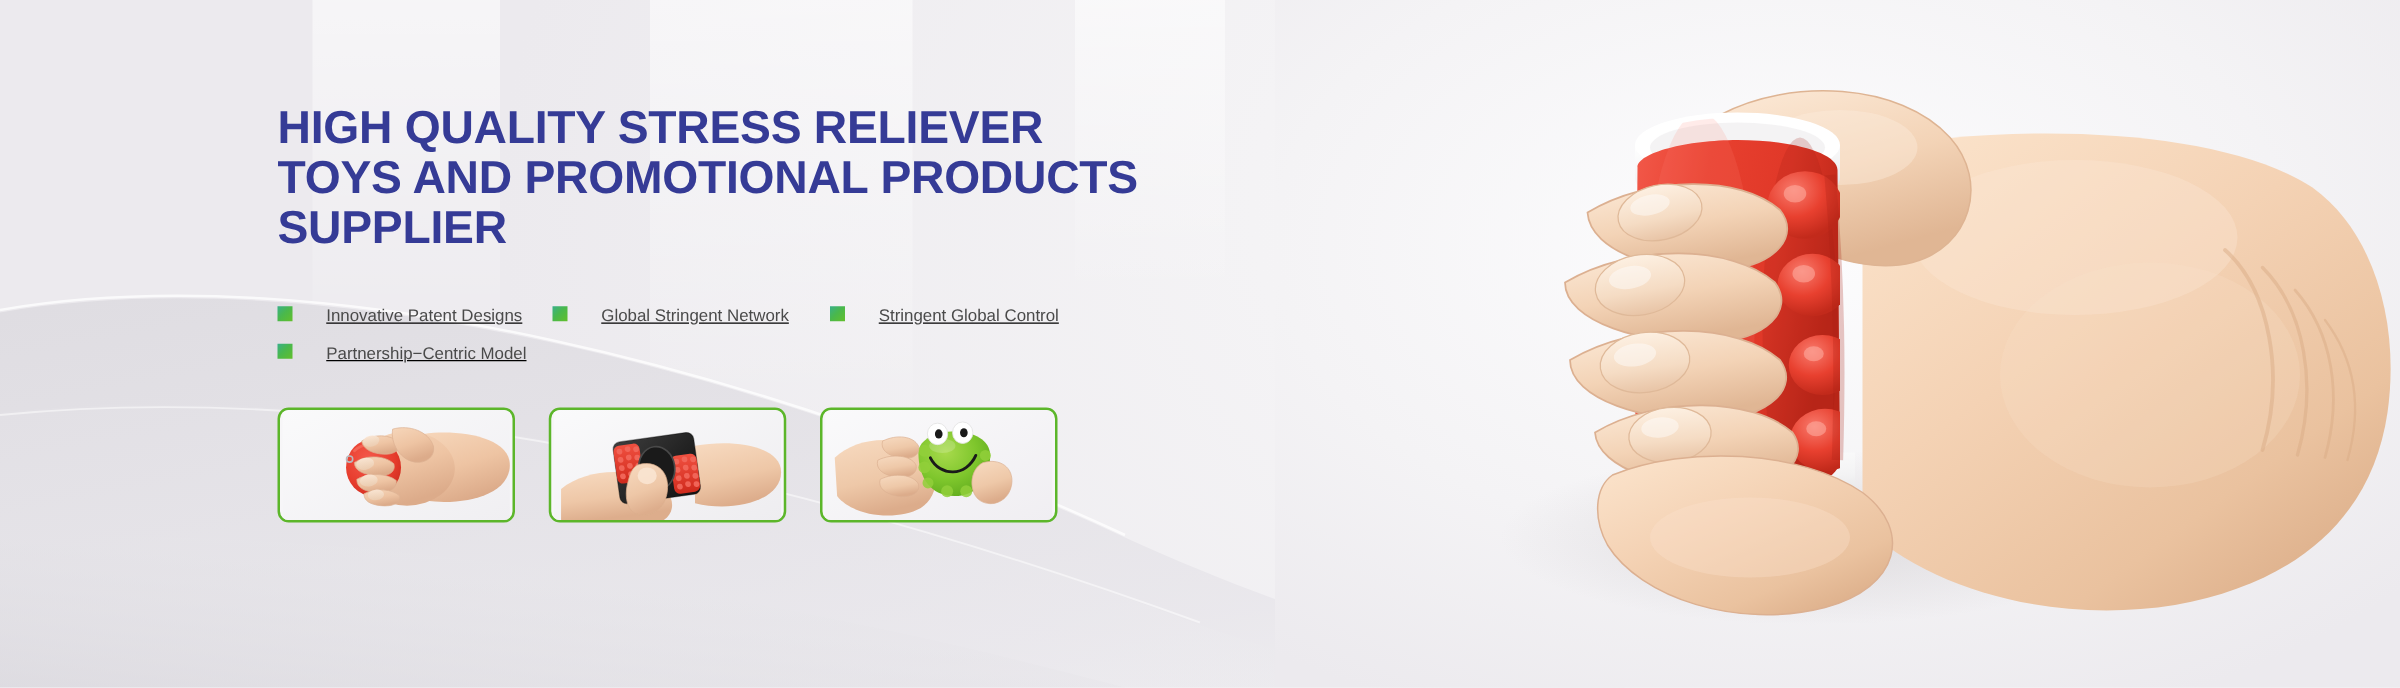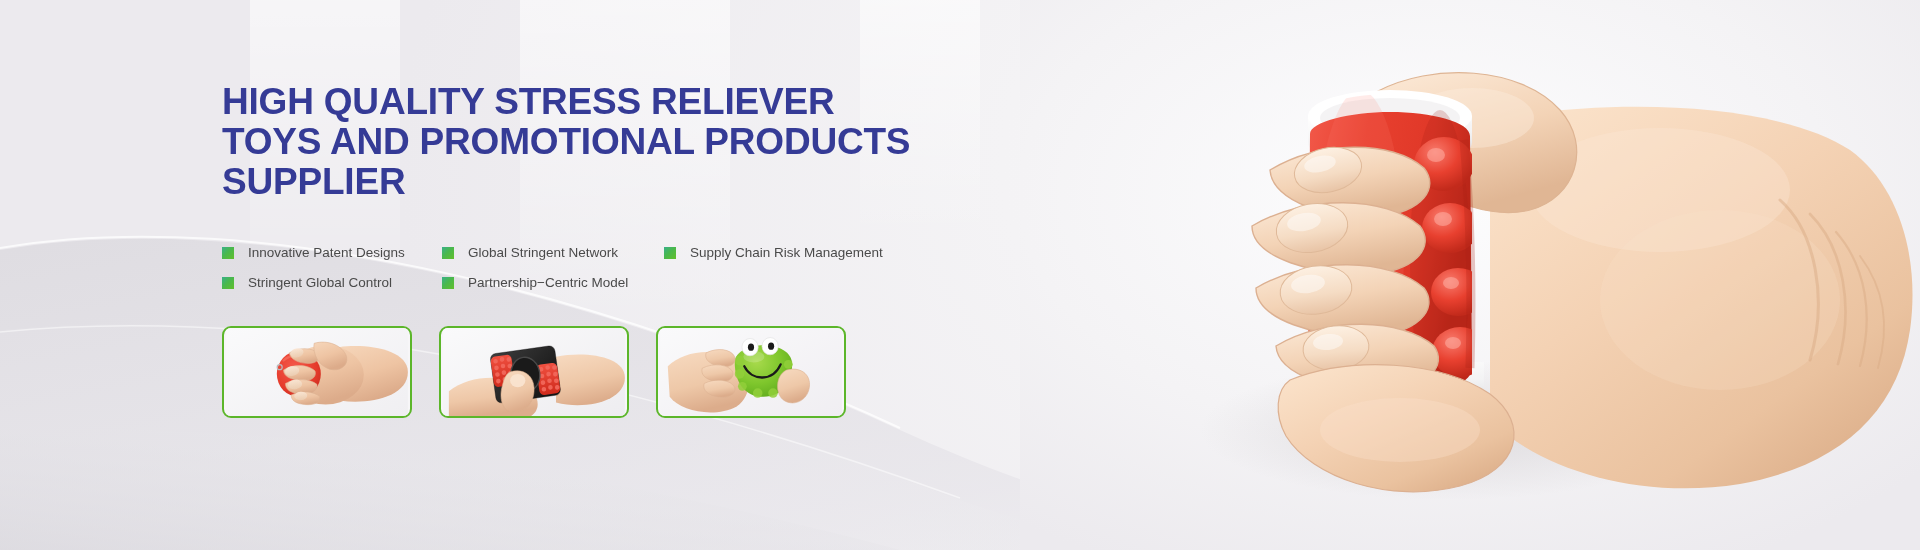--- a/index.html
+++ b/index.html
@@ -71,23 +71,24 @@
     margin-top: 36px;
     display: grid;
     grid-template-columns: 220px 222px auto;
     grid-auto-rows: 30px;
     row-gap: 0px;
     align-items: center;
   }
 
   .feature {
     display: flex;
-    align-items: center;
-    gap: 14px;
+    align-items: flex-start;
+    gap: 27px;
     white-space: nowrap;
+    text-decoration: underline;
   }
 
   .feature-marker {
     width: 12px;
     height: 12px;
     flex: 0 0 12px;
     background: linear-gradient(135deg, #3ab08a 0%, #49b84d 45%, #62bf2b 100%);
   }
 
   .feature-label {
@@ -178,24 +179,20 @@
       <div class="feature">
         <span class="feature-marker"></span>
         <span class="feature-label">Innovative Patent Designs</span>
       </div>
 
       <div class="feature">
         <span class="feature-marker"></span>
         <span class="feature-label">Global Stringent Network</span>
       </div>
 
-      <div class="feature">
-        <span class="feature-marker"></span>
-        <span class="feature-label">Supply Chain Risk Management</span>
-      </div>
 
       <div class="feature">
         <span class="feature-marker"></span>
         <span class="feature-label">Stringent Global Control</span>
       </div>
 
       <div class="feature">
         <span class="feature-marker"></span>
         <span class="feature-label">Partnership−Centric Model</span>
       </div>

